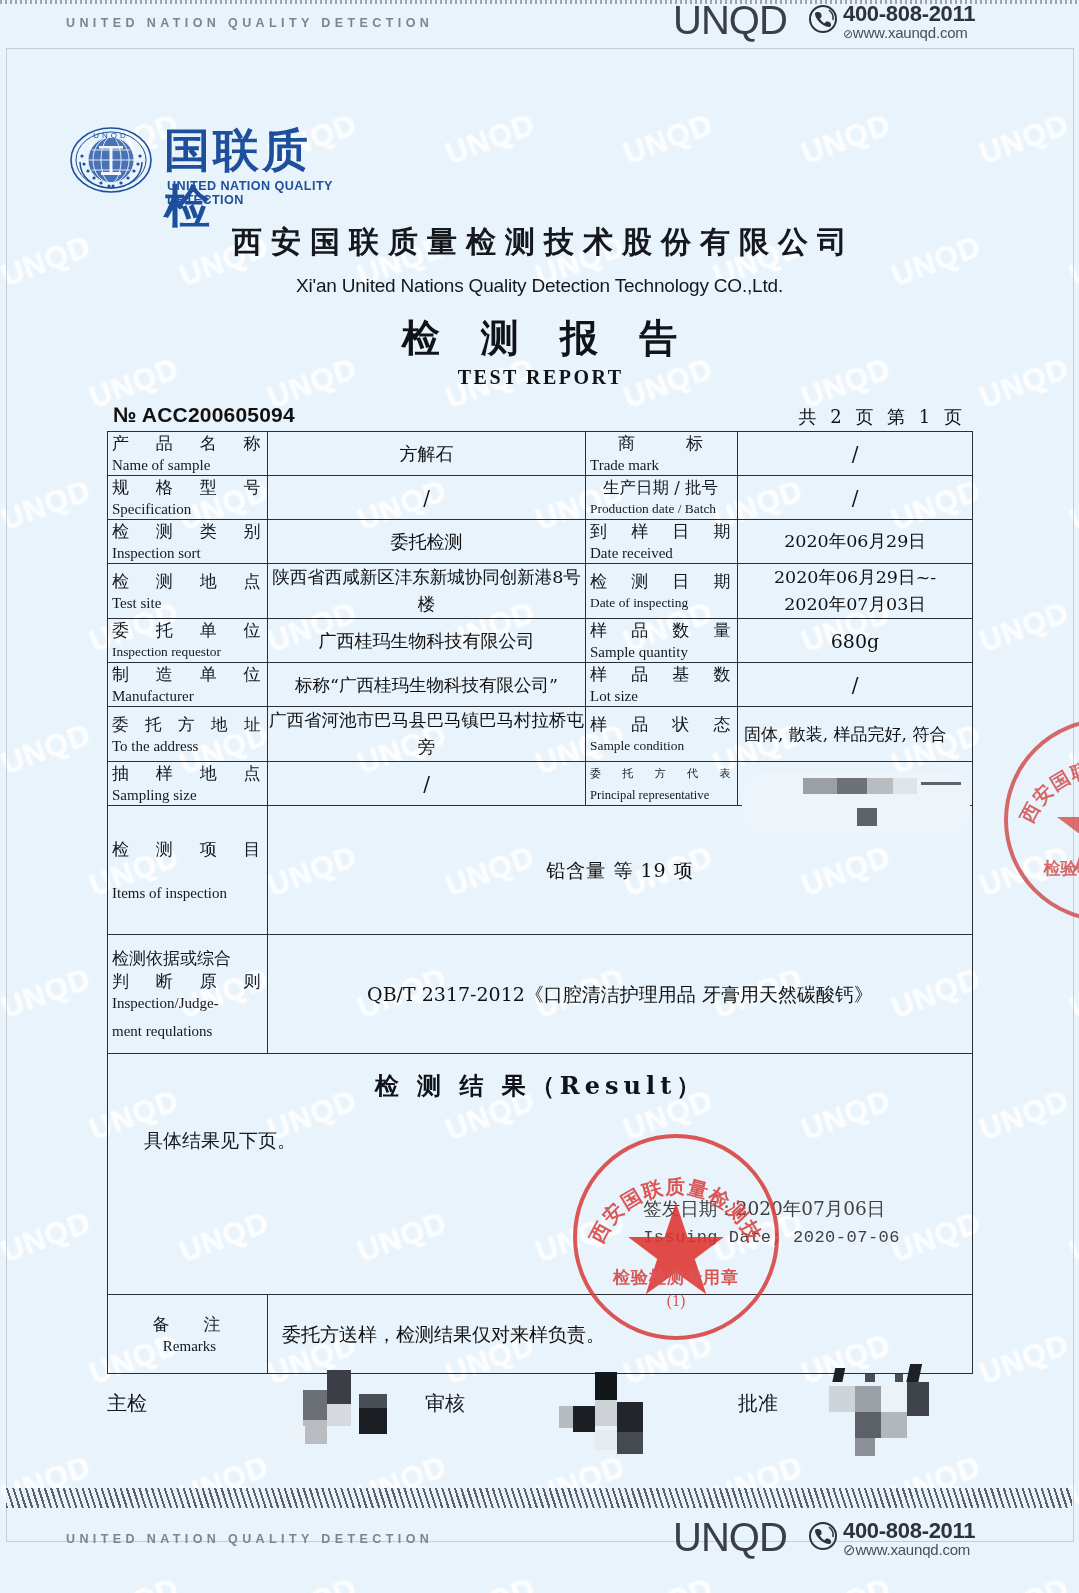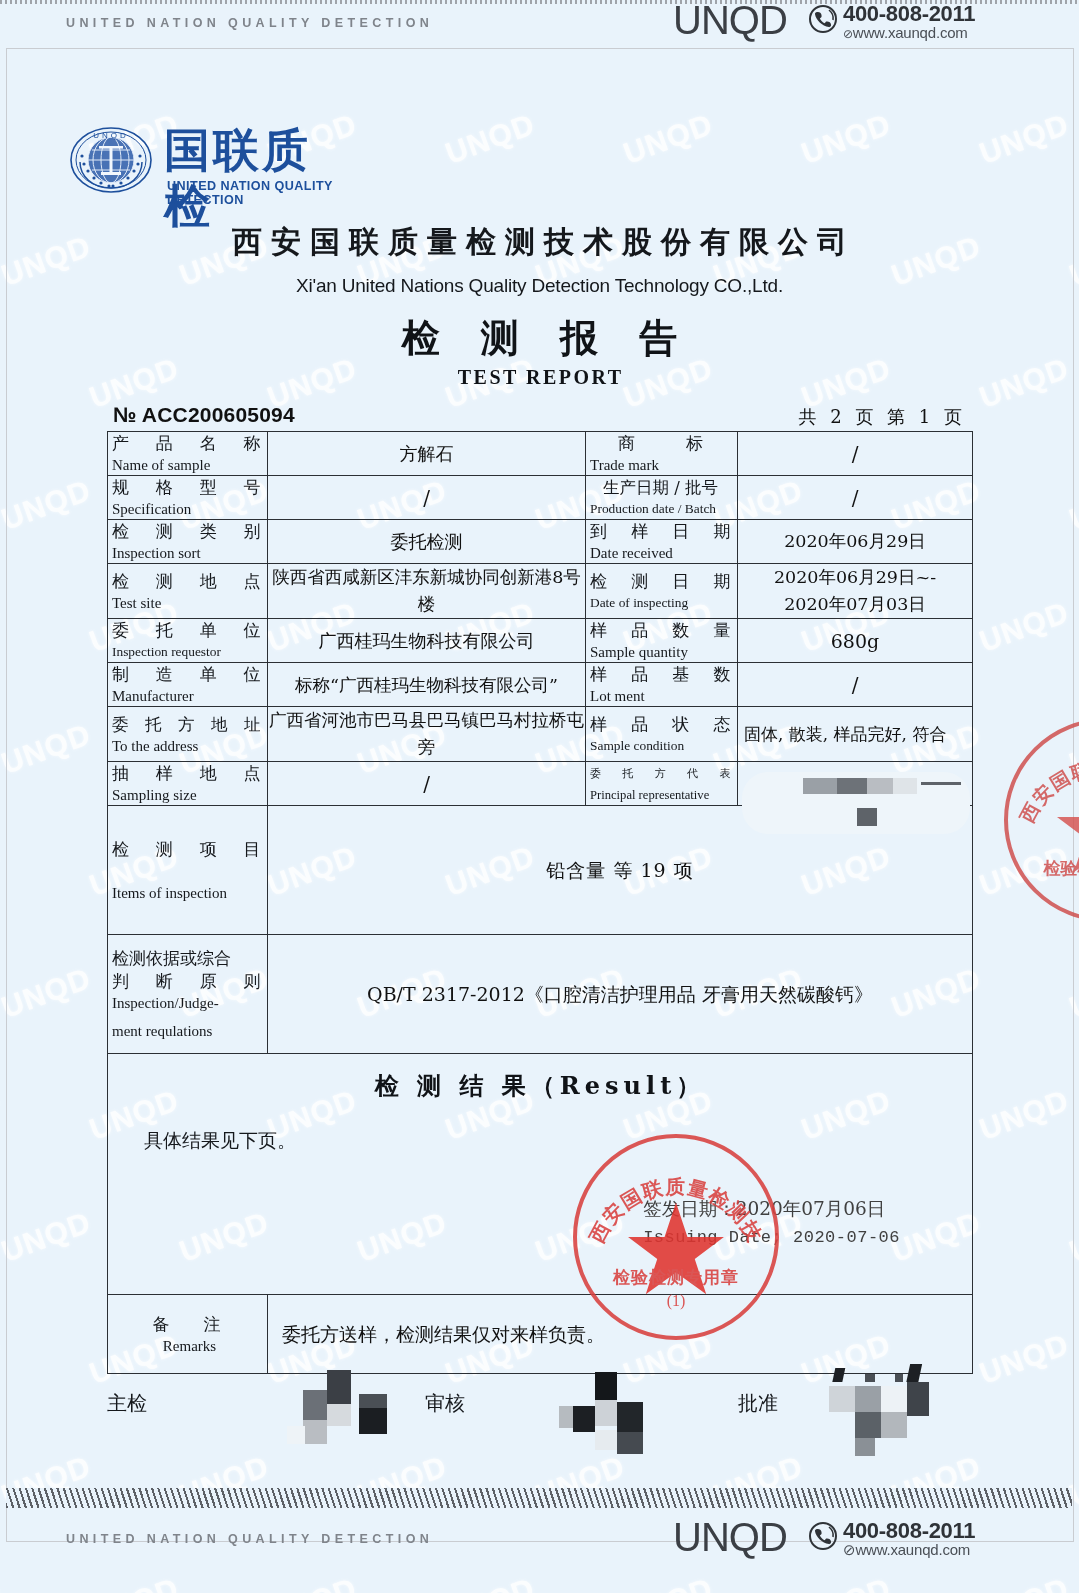--- a/index.html
+++ b/index.html
@@ -492,21 +492,21 @@
         </tr>
 
         <tr>
           <td class="lab">
             <span class="cn">制 造 单 位</span>
             <span class="en">Manufacturer</span>
           </td>
           <td class="val" style="font-size:17.5px">标称“广西桂玛生物科技有限公司”</td>
           <td class="lab">
             <span class="cn">样 品 基 数</span>
-            <span class="en">Lot ment</span>
+            <span class="en">Lot size</span>
           </td>
           <td class="val slash">/</td>
         </tr>
 
         <tr>
           <td class="lab">
             <span class="cn" style="font-size:16.5px">委 托 方 地 址</span>
             <span class="en">To the address</span>
           </td>
           <td class="val" style="font-size:17.5px;line-height:27px">广西省河池市巴马县巴马镇巴马村拉桥屯旁</td>

